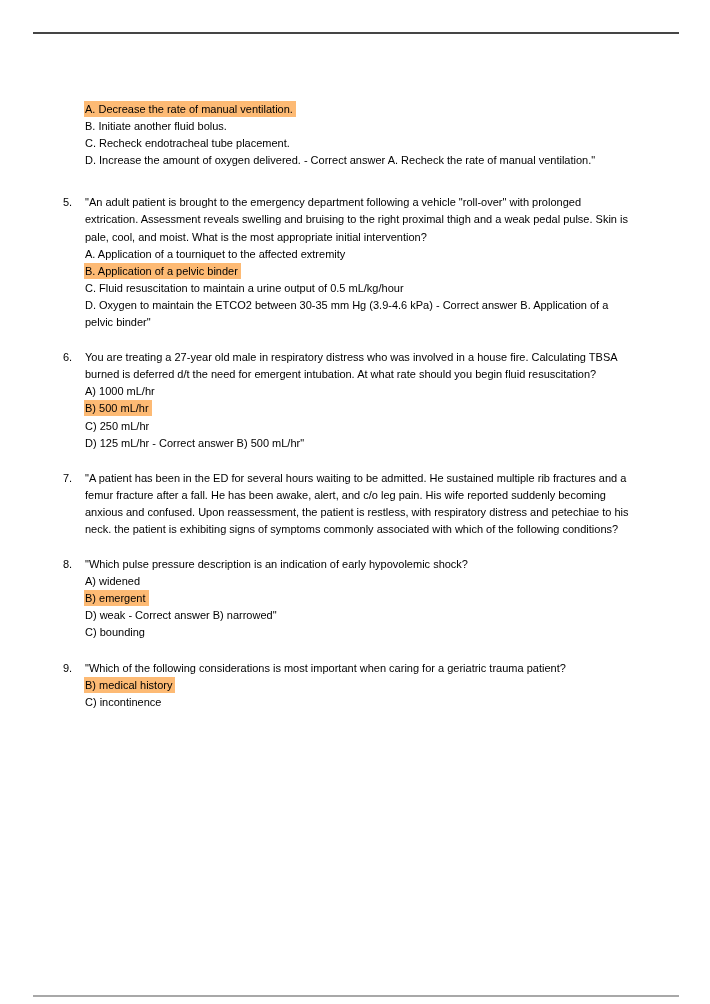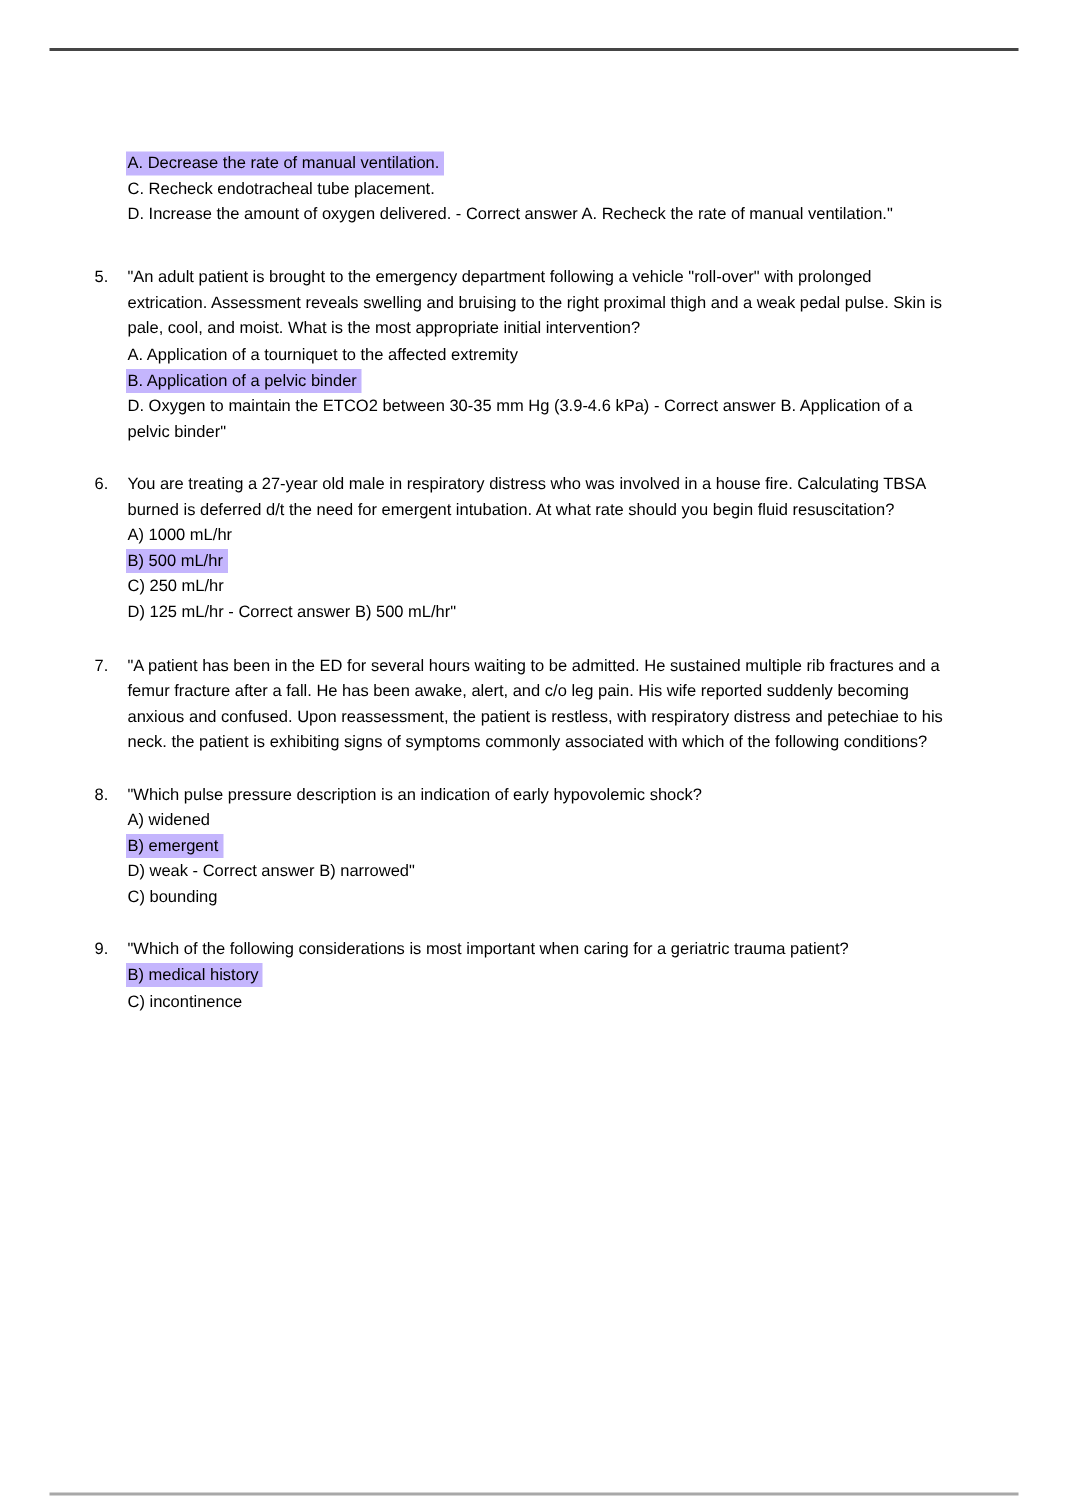--- a/index.html
+++ b/index.html
@@ -60,46 +60,48 @@
   .options {
   }
   .question-block.no-question .options,
   .question-block:last-child .options {
     margin-top: 0;
   }
   .option-line {
     white-space: pre-wrap;
   }
   .hl {
-    background: #c4b5fd;
+    background: #fdba74;
     padding: 2px 3px 2px 1px;
     margin-left: -1px;
     box-decoration-break: clone;
   }
 </style>
 </head>
 <body>
 
 <div class="rule rule-top"></div>
 
 <div class="content">
     <div class="question-block no-question">
 
     <div class="options">
         <div class="option-line"><span class="option-text hl">A. Decrease the rate of manual ventilation.</span></div>
+        <div class="option-line"><span class="option-text">B. Initiate another fluid bolus.</span></div>
         <div class="option-line"><span class="option-text">C. Recheck endotracheal tube placement.</span></div>
         <div class="option-line"><span class="option-text">D. Increase the amount of oxygen delivered. - Correct answer A. Recheck the rate of manual ventilation."</span></div>
       </div>
   </div>
     <div class="question-block">
     <span class="q-num">5.</span>
     <div class="q-text">"An adult patient is brought to the emergency department following a vehicle "roll-over" with prolonged extrication. Assessment reveals swelling and bruising to the right proximal thigh and a weak pedal pulse. Skin is pale, cool, and moist. What is the most appropriate initial intervention?</div>
     <div class="options">
         <div class="option-line"><span class="option-text">A. Application of a tourniquet to the affected extremity</span></div>
         <div class="option-line"><span class="option-text hl">B. Application of a pelvic binder</span></div>
+        <div class="option-line"><span class="option-text">C. Fluid resuscitation to maintain a urine output of 0.5 mL/kg/hour</span></div>
         <div class="option-line"><span class="option-text">D. Oxygen to maintain the ETCO2 between 30-35 mm Hg (3.9-4.6 kPa) - Correct answer B. Application of a pelvic binder"</span></div>
       </div>
   </div>
     <div class="question-block">
     <span class="q-num">6.</span>
     <div class="q-text">You are treating a 27-year old male in respiratory distress who was involved in a house fire. Calculating TBSA burned is deferred d/t the need for emergent intubation. At what rate should you begin fluid resuscitation?</div>
     <div class="options">
         <div class="option-line"><span class="option-text">A) 1000 mL/hr</span></div>
         <div class="option-line"><span class="option-text hl">B) 500 mL/hr</span></div>
         <div class="option-line"><span class="option-text">C) 250 mL/hr</span></div>

